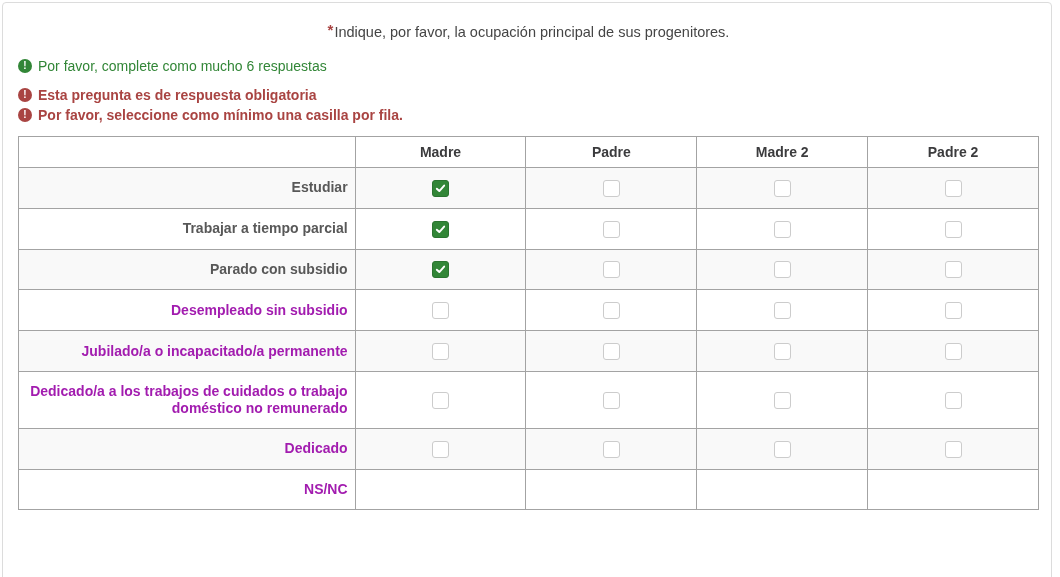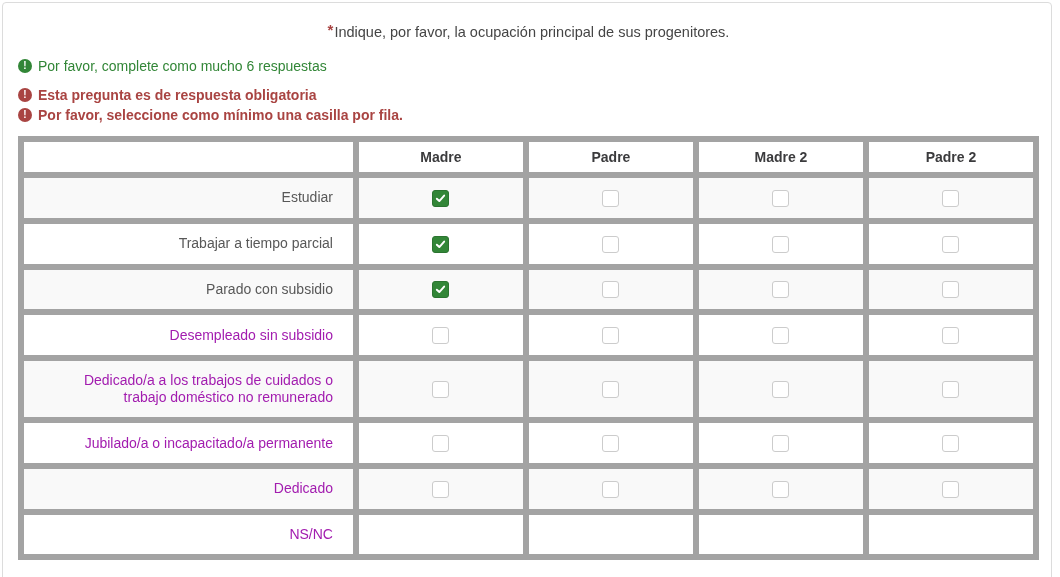--- a/index.html
+++ b/index.html
@@ -59,40 +59,40 @@
   }
   .green-bg { background: #328637; }
   .red-bg   { background: #a94442; }
   table.matrix {
     width: 100%;
     margin-top: 11px;
     border-collapse: collapse;
     table-layout: fixed;
   }
   table.matrix th, table.matrix td {
-    border: 6px solid #a3a3a3;
+    border: 1px solid #a3a3a3;
     vertical-align: middle;
   }
   table.matrix thead th {
     background: #ffffff;
     color: #3b3b3d;
     font-weight: 700;
     font-size: 14px;
     text-align: center;
     padding: 7px 5px;
   }
   th.corner { width: 33%; }
   th.col-h  { width: 16.75%; }
   tbody tr:nth-child(odd)  { background: #f9f9f9; }
   tbody tr:nth-child(even) { background: #ffffff; }
   th.row-label {
     text-align: right;
-    font-weight: 400;
-    font-size: 14px;
-    padding: 11px 20px;
+    font-weight: 700;
+    font-size: 14px;
+    padding: 11px 7px;
     line-height: 17px;
     hyphens: manual;
   }
   th.row-label.answered   { color: #585858; }
   th.row-label.unanswered { color: #a21caf; }
   td.answer-cell { text-align: center; padding: 11px 5px; }
   .cb {
     display: inline-block;
     width: 17px; height: 17px;
     border: 1px solid #cccccc;
@@ -176,28 +176,28 @@
           <td class="answer-cell"><span class="cb"></span></td>
         </tr>
         <tr>
           <th class="row-label unanswered">Desempleado sin subsidio</th>
           <td class="answer-cell"><span class="cb"></span></td>
           <td class="answer-cell"><span class="cb"></span></td>
           <td class="answer-cell"><span class="cb"></span></td>
           <td class="answer-cell"><span class="cb"></span></td>
         </tr>
         <tr>
+          <th class="row-label unanswered">Jubilado/a o incapacitado/a permanente</th>
+          <td class="answer-cell"><span class="cb"></span></td>
+          <td class="answer-cell"><span class="cb"></span></td>
+          <td class="answer-cell"><span class="cb"></span></td>
+          <td class="answer-cell"><span class="cb"></span></td>
+        </tr>
+        <tr>
           <th class="row-label unanswered">Dedicado/a a los trabajos de cuidados o trabajo do­méstico no remunerado</th>
-          <td class="answer-cell"><span class="cb"></span></td>
-          <td class="answer-cell"><span class="cb"></span></td>
-          <td class="answer-cell"><span class="cb"></span></td>
-          <td class="answer-cell"><span class="cb"></span></td>
-        </tr>
-        <tr>
-          <th class="row-label unanswered">Jubilado/a o incapacitado/a permanente</th>
           <td class="answer-cell"><span class="cb"></span></td>
           <td class="answer-cell"><span class="cb"></span></td>
           <td class="answer-cell"><span class="cb"></span></td>
           <td class="answer-cell"><span class="cb"></span></td>
         </tr>
         <tr>
           <th class="row-label unanswered">Dedicado</th>
           <td class="answer-cell"><span class="cb"></span></td>
           <td class="answer-cell"><span class="cb"></span></td>
           <td class="answer-cell"><span class="cb"></span></td>

